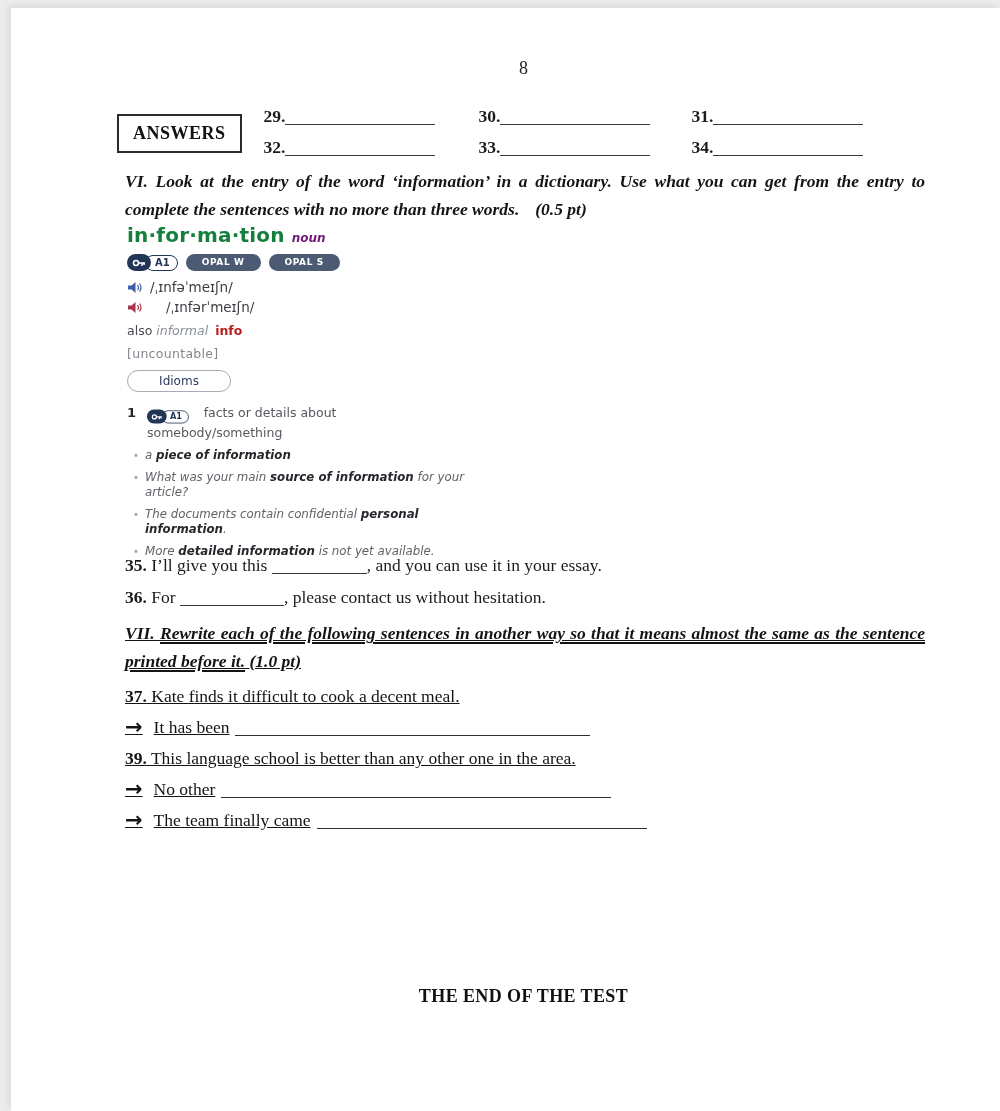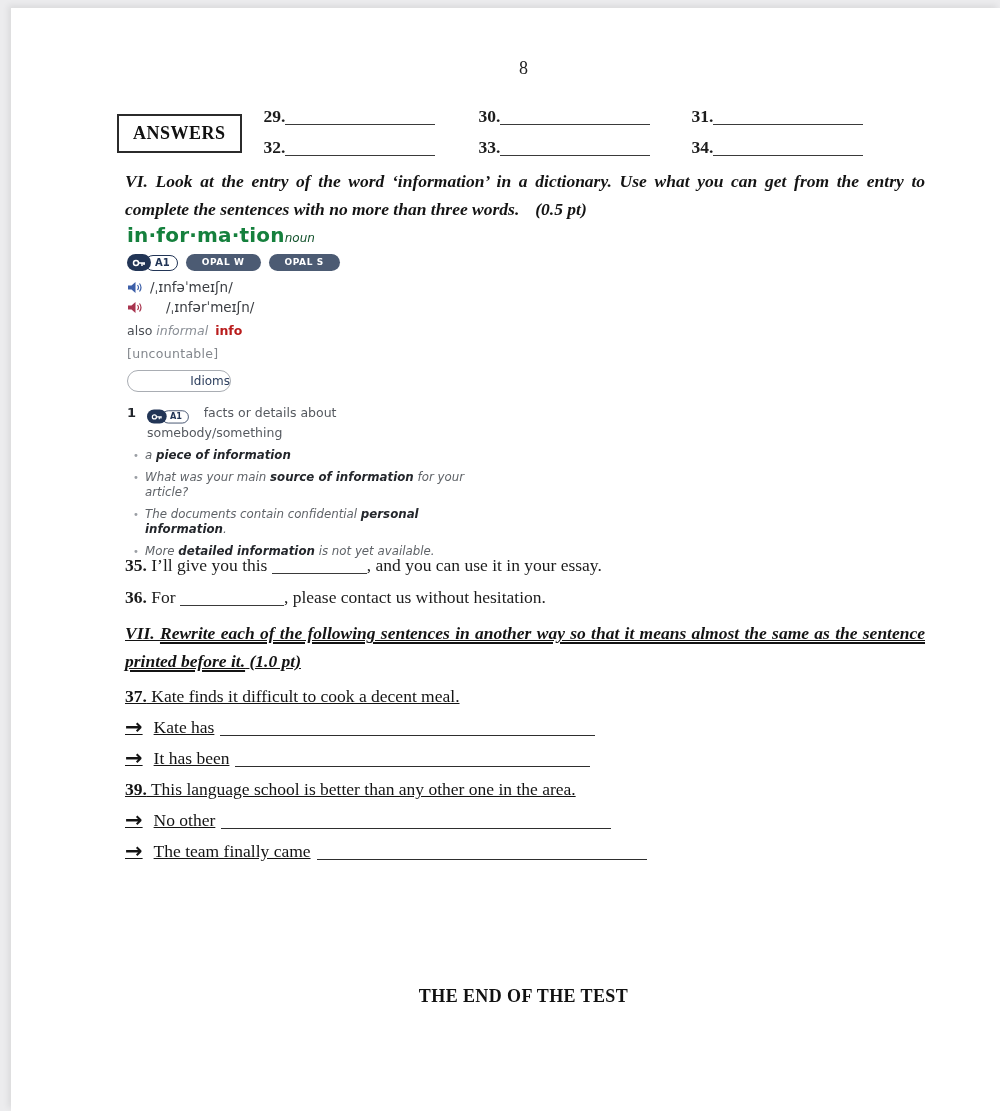--- a/index.html
+++ b/index.html
@@ -43,21 +43,21 @@
   }
   #sec6-head{top:160px;}
   .pts{margin-left:16px;}
   .u{text-decoration:underline;text-decoration-thickness:1.5px;text-underline-offset:3px;}
   
   .dict{
     position:absolute;top:215px;left:116px;width:348px;
     font-family:"DejaVu Sans", sans-serif;color:#55595f;
   }
   .headword{font-size:20px;font-weight:bold;color:#15803d;letter-spacing:.2px;}
-  .pos{font-size:12px;font-style:italic;color:#14532d;font-weight:normal;}
+  .pos{font-size:12px;font-style:italic;color:#701a75;margin-left:7px;font-weight:bold;}
   .badge-row{margin-top:7px;display:flex;align-items:center;gap:8px;}
   .key-badge{display:inline-flex;align-items:center;}
   .key-circle{
     width:24px;height:17px;background:#223556;border-radius:9px;
     display:inline-flex;align-items:center;justify-content:center;z-index:2;
   }
   .a1-oval{
     background:#fff;border:1.5px solid #223556;color:#223556;
     font-size:10px;font-weight:bold;border-radius:9px;
     padding:1px 7px 1px 9px;margin-left:-6px;line-height:12px;
@@ -68,21 +68,21 @@
   }
   .pron-line{margin-top:8px;display:flex;align-items:center;font-size:13.5px;color:#3a3d42;}
   .pron-line + .pron-line{margin-top:4px;gap:16px;}
   .spk{margin-right:7px;display:inline-flex;}
   .also-line{margin-top:8px;font-size:12.5px;color:#4a4e54;}
   .also-line .inf{font-style:italic;color:#8a8f96;}
   .also-line .info{font-weight:bold;color:#b91c1c;margin-left:3px;}
   .grammar{margin-top:8px;font-size:12.5px;color:#83878d;letter-spacing:.3px;}
   .idioms-pill{
     margin-top:9px;width:102px;border:1.3px solid #a9adb3;border-radius:12px;
-    text-align:right;padding:3px 0;font-size:12px;color:#2c3e5d;
+    text-align:center;padding:3px 0;font-size:12px;color:#2c3e5d;
   }
   .sense{margin-top:13px;display:grid;grid-template-columns:20px 1fr;font-size:12.5px;}
   .sense-num{font-weight:bold;color:#22262c;font-size:13px;}
   .sense-body{line-height:16px;color:#55595f;}
   .key-badge.mini{transform:scale(.82);transform-origin:left center;vertical-align:-4px;display:inline-flex;margin-right:2px;}
   .dict-ex-list{list-style:none;margin:6px 0 0 6px;padding:0;}
   .dict-ex{display:grid;grid-template-columns:12px 1fr;margin-top:7px;font-size:11.8px;line-height:15px;}
   .ex-bullet{color:#9a9ea4;font-size:10px;line-height:15px;}
   .ex-text{font-style:italic;color:#5f6368;}
   .ex-bold{font-weight:bold;color:#24272c;}
@@ -211,21 +211,20 @@
       <div class="q-line"><span class="q-num">36. </span><span>For </span><span class="blank" style="width: 104px;"></span><span>, please contact us without hesitation.</span></div>
     </div>
 
   <div class="q-block sec-head" id="sec7">
     <div>
       <span>VII. </span><span class="u">Rewrite each of the following sentences in another way so that it means almost the same as the sentence printed before it.</span>
       <span>(1.0 pt)</span>
     </div>
     <div class="items">
         <div class="q-line"><span class="q-num">37.</span><span> Kate finds it difficult to cook a decent meal.</span></div>
-        <div class="q-line"><span class="arrow">→</span><span class="stem">Kate has</span><span class="blank long" style="width: 375px;"></span></div>
         <div class="q-line"><span class="arrow">→</span><span class="stem">It has been</span><span class="blank long" style="width: 355px;"></span></div>
         <div class="q-line"><span class="q-num">39.</span><span> This language school is better than any other one in the area.</span></div>
         <div class="q-line"><span class="arrow">→</span><span class="stem">No other</span><span class="blank long" style="width: 390px;"></span></div>
         <div class="q-line"><span class="arrow">→</span><span class="stem">The team finally came</span><span class="blank long" style="width: 330px;"></span></div>
       </div>
   </div>
 
   <div class="footer">THE END OF THE TEST</div>
 
 </div>

